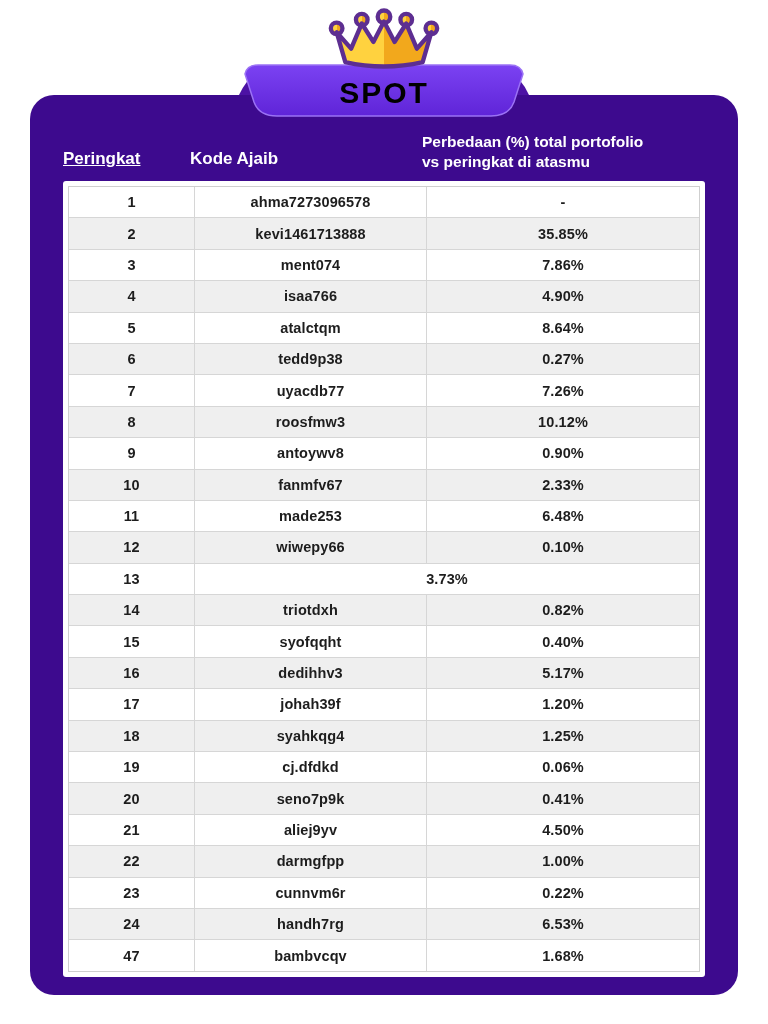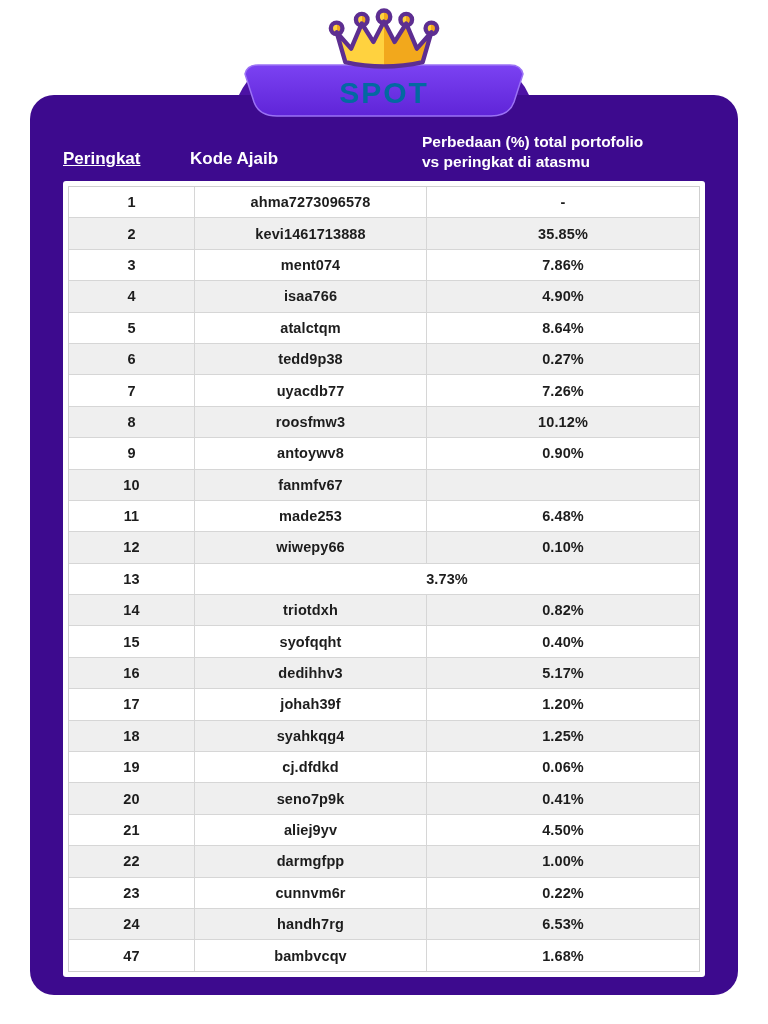--- a/index.html
+++ b/index.html
@@ -29,21 +29,21 @@
 
   
   .emblem{
     position:absolute;left:234px;top:63px;width:300px;height:56px;
     z-index:2;
   }
   .emblem svg{position:absolute;inset:0;width:100%;height:100%;}
   .emblem .badge-label{
     position:absolute;left:0;right:0;top:13px;
     text-align:center;
-    color:#0369a1;font-weight:bold;font-size:30px;letter-spacing:2px;
+    color:#000000;font-weight:bold;font-size:30px;letter-spacing:2px;
   }
 
   
   .col-headers{
     position:absolute;left:33px;top:24px;width:642px;height:52px;
     display:flex;align-items:flex-end;
     color:#ffffff;font-weight:bold;
   }
   .col-headers .h{text-align:left;line-height:1.25;}
   .h-rank{width:127px;font-size:17px;padding-bottom:2px;text-decoration:underline;}
@@ -172,20 +172,21 @@
             <div class="cell c-diff">10.12%</div>
           </div>
           <div class="row">
             <div class="cell c-rank">9</div>
             <div class="cell c-code">antoywv8</div>
             <div class="cell c-diff">0.90%</div>
           </div>
           <div class="row alt">
             <div class="cell c-rank">10</div>
             <div class="cell c-code">fanmfv67</div>
+            <div class="cell c-diff">2.33%</div>
           </div>
           <div class="row">
             <div class="cell c-rank">11</div>
             <div class="cell c-code">made253</div>
             <div class="cell c-diff">6.48%</div>
           </div>
           <div class="row alt">
             <div class="cell c-rank">12</div>
             <div class="cell c-code">wiwepy66</div>
             <div class="cell c-diff">0.10%</div>

